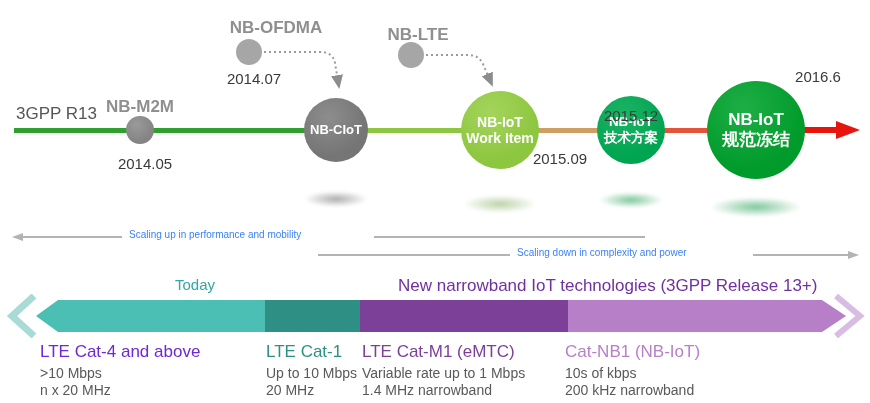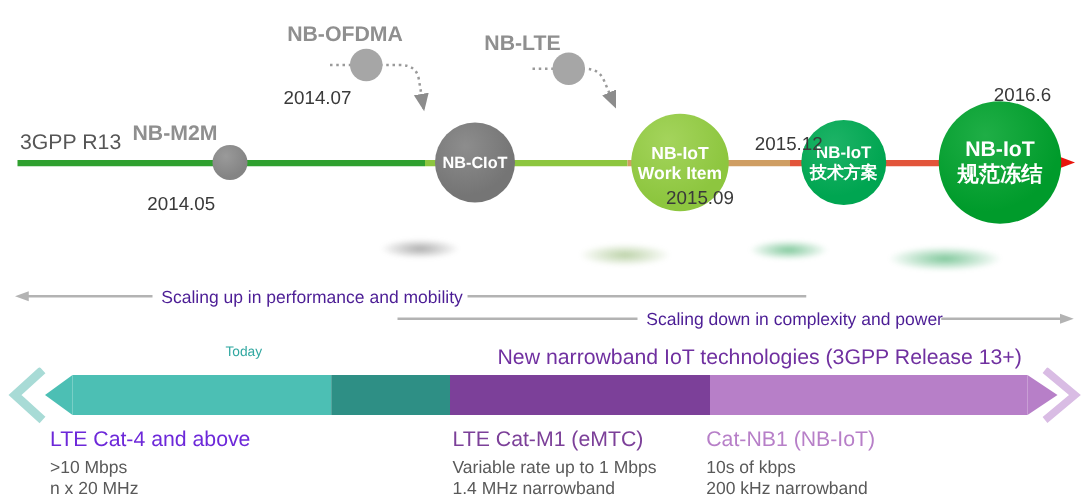--- a/index.html
+++ b/index.html
@@ -14,21 +14,21 @@
   .tl-g4{left:632px;width:125px;background:#e2553b;}
   .tl-g5{left:757px;width:83px;background:#e8150d;top:127px;height:6px;}
   .tl-arrow{position:absolute;left:836px;top:121px;width:0;height:0;
             border-left:24px solid #e8150d;border-top:9px solid transparent;border-bottom:9px solid transparent;}
 
   
   .connectors{position:absolute;left:0;top:0;}
 
   
   .circ{position:absolute;border-radius:50%;display:flex;flex-direction:column;
-        align-items:center;justify-content:center;color:#fff;font-weight:bold;text-align:center;line-height:1.15;margin-left:44px;}
+        align-items:center;justify-content:center;color:#fff;font-weight:bold;text-align:center;line-height:1.15;}
   .dot-m2m{left:126px;top:116px;width:28px;height:28px;background:radial-gradient(circle at 38% 32%,#9a9a9a,#848484 65%);}
   .dot-ofdma{left:236px;top:39px;width:26px;height:26px;background:#a6a6a6;}
   .dot-lte{left:398px;top:42px;width:26px;height:26px;background:#a6a6a6;}
   .c-ciot{left:304px;top:98px;width:64px;height:64px;font-size:13px;
           background:radial-gradient(circle at 38% 30%,#8d8d8d,#757575 65%);}
   .c-work{left:461px;top:91px;width:78px;height:78px;font-size:14px;
           background:radial-gradient(circle at 38% 28%,#a4d45c,#8dc63f 65%);}
   .c-tech{left:597px;top:96px;width:68px;height:68px;font-size:13.5px;
           background:radial-gradient(circle at 38% 28%,#1db366,#00a551 65%);}
   .c-freeze{left:707px;top:81px;width:98px;height:98px;font-size:17px;
@@ -56,26 +56,26 @@
 
   
   .sline{position:absolute;height:2px;background:#b3b3b3;}
   .s1a{left:22px;top:236px;width:100px;}
   .s1b{left:374px;top:236px;width:271px;}
   .s2a{left:318px;top:254px;width:192px;}
   .s2b{left:753px;top:254px;width:95px;}
   .tri{position:absolute;width:0;height:0;border-top:4px solid transparent;border-bottom:4px solid transparent;}
   .tri-l{left:12px;top:233px;border-right:11px solid #b3b3b3;}
   .tri-r{left:848px;top:251px;border-left:11px solid #b3b3b3;}
-  .stext{font-size:14px;color:#4c1d95;}
+  .stext{font-size:10px;color:#3b82f6;}
   .sup{left:129px;top:229px;}
   .sdown{left:517px;top:247px;}
 
   
-  .today{left:120px;top:276px;width:150px;text-align:center;font-size:11px;color:#31a8a1;}
+  .today{left:120px;top:276px;width:150px;text-align:center;font-size:15px;color:#31a8a1;}
   .newtech{left:398px;top:276px;font-size:17px;color:#7030a0;}
 
   
   .bandbar{position:absolute;left:0;top:294px;}
 
   
   .col{position:absolute;top:342px;}
   .col h4{margin:0 0 3px 0;font-size:17px;font-weight:normal;}
   .col div{font-size:14px;color:#595959;line-height:17px;}
   .col1{left:40px;}  .col1 h4{color:#6d28d9;}
@@ -167,20 +167,25 @@
     <rect x="568" y="6" width="254" height="32" fill="#b77fc8"></rect>
     <polygon points="822,6 822,38 846,22" fill="#b77fc8"></polygon>
     <polyline points="836,2 860,22 836,42" stroke="#d9bce4" stroke-width="6" fill="none"></polyline>
   </svg>
 
   <div class="col col1">
     <h4>LTE Cat-4 and above</h4>
     <div>&gt;10 Mbps</div>
     <div>n x 20 MHz</div>
   </div>
+  <div class="col col2">
+    <h4>LTE Cat-1</h4>
+    <div>Up to 10 Mbps</div>
+    <div>20 MHz</div>
+  </div>
   <div class="col col3">
     <h4>LTE Cat-M1 (eMTC)</h4>
     <div>Variable rate up to 1 Mbps</div>
     <div>1.4 MHz narrowband</div>
   </div>
   <div class="col col4">
     <h4>Cat-NB1 (NB-IoT)</h4>
     <div>10s of kbps</div>
     <div>200 kHz narrowband</div>
   </div>

